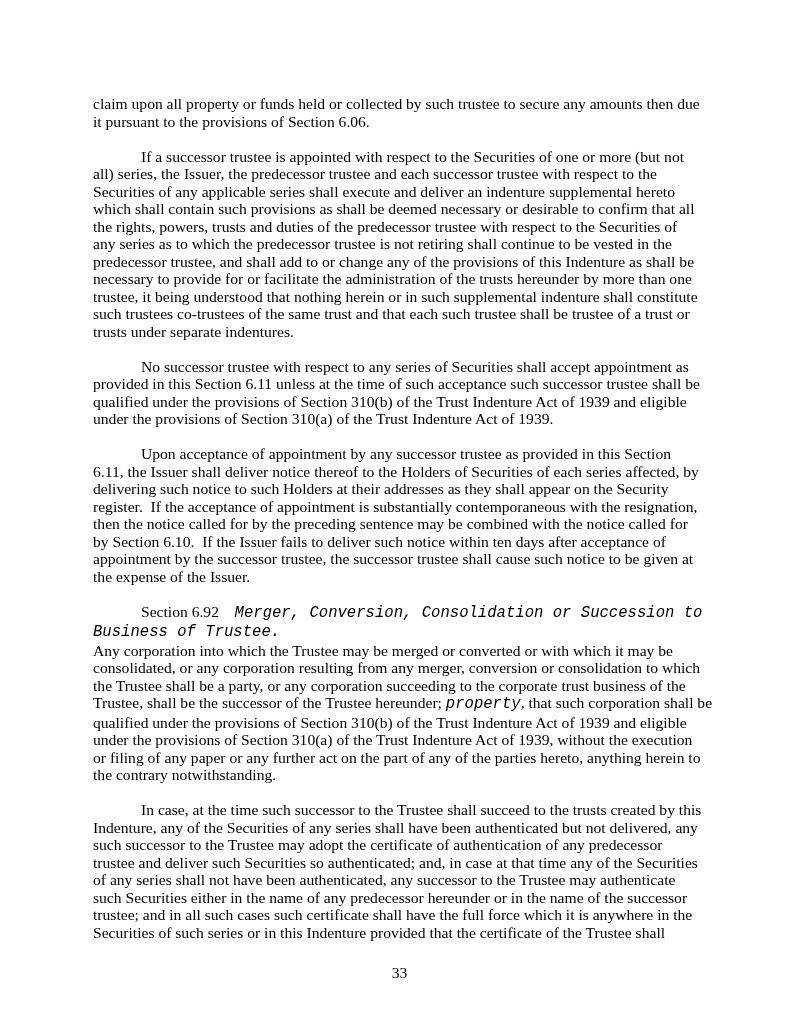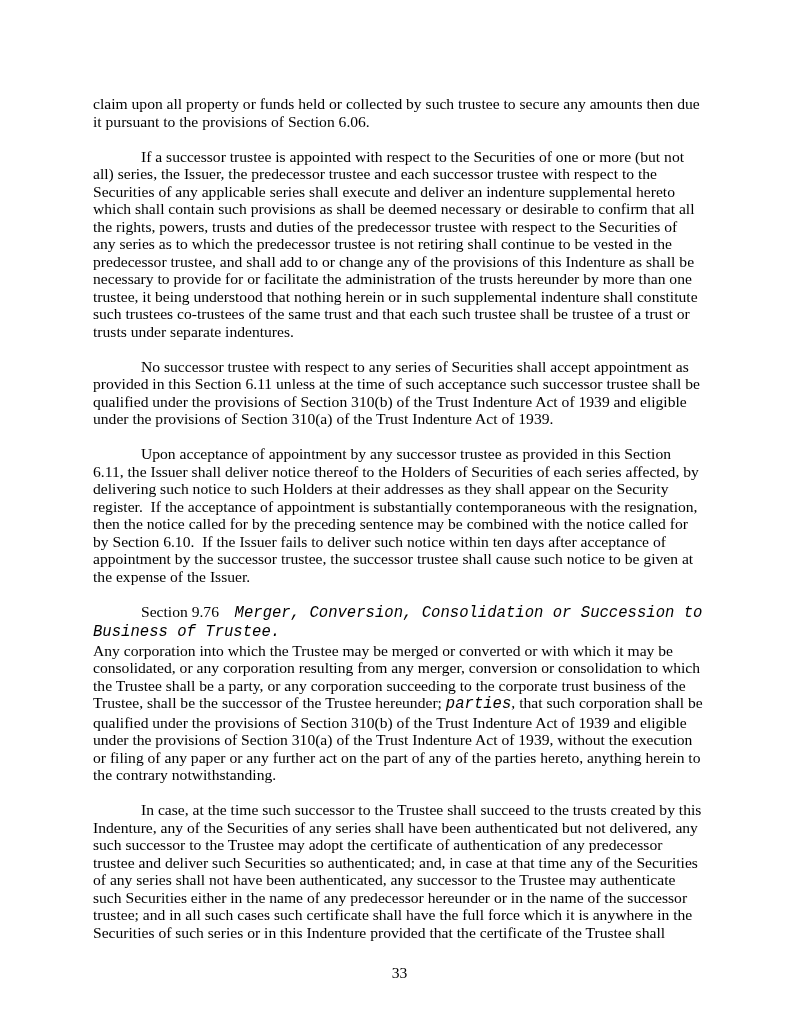--- a/index.html
+++ b/index.html
@@ -67,25 +67,25 @@
 qualified under the provisions of Section 310(b) of the Trust Indenture Act of 1939 and eligible
 under the provisions of Section 310(a) of the Trust Indenture Act of 1939.</span></p>
       <p class="para indent"><span>Upon acceptance of appointment by any successor trustee as provided in this Section
 6.11, the Issuer shall deliver notice thereof to the Holders of Securities of each series affected, by
 delivering such notice to such Holders at their addresses as they shall appear on the Security
 register.  If the acceptance of appointment is substantially contemporaneous with the resignation,
 then the notice called for by the preceding sentence may be combined with the notice called for
 by Section 6.10.  If the Issuer fails to deliver such notice within ten days after acceptance of
 appointment by the successor trustee, the successor trustee shall cause such notice to be given at
 the expense of the Issuer.</span></p>
-      <p class="para indent"><span>Section 9.76    </span><span class="italic">Merger, Conversion, Consolidation or Succession to Business of Trustee.</span><span>
+      <p class="para indent"><span>Section 6.92    </span><span class="italic">Merger, Conversion, Consolidation or Succession to Business of Trustee.</span><span>
 Any corporation into which the Trustee may be merged or converted or with which it may be
 consolidated, or any corporation resulting from any merger, conversion or consolidation to which
 the Trustee shall be a party, or any corporation succeeding to the corporate trust business of the
-Trustee, shall be the successor of the Trustee hereunder; </span><span class="italic">parties</span><span>, that such corporation shall be
+Trustee, shall be the successor of the Trustee hereunder; </span><span class="italic">property</span><span>, that such corporation shall be
 qualified under the provisions of Section 310(b) of the Trust Indenture Act of 1939 and eligible
 under the provisions of Section 310(a) of the Trust Indenture Act of 1939, without the execution
 or filing of any paper or any further act on the part of any of the parties hereto, anything herein to
 the contrary notwithstanding.</span></p>
       <p class="para indent"><span>In case, at the time such successor to the Trustee shall succeed to the trusts created by this
 Indenture, any of the Securities of any series shall have been authenticated but not delivered, any
 such successor to the Trustee may adopt the certificate of authentication of any predecessor
 trustee and deliver such Securities so authenticated; and, in case at that time any of the Securities
 of any series shall not have been authenticated, any successor to the Trustee may authenticate
 such Securities either in the name of any predecessor hereunder or in the name of the successor

